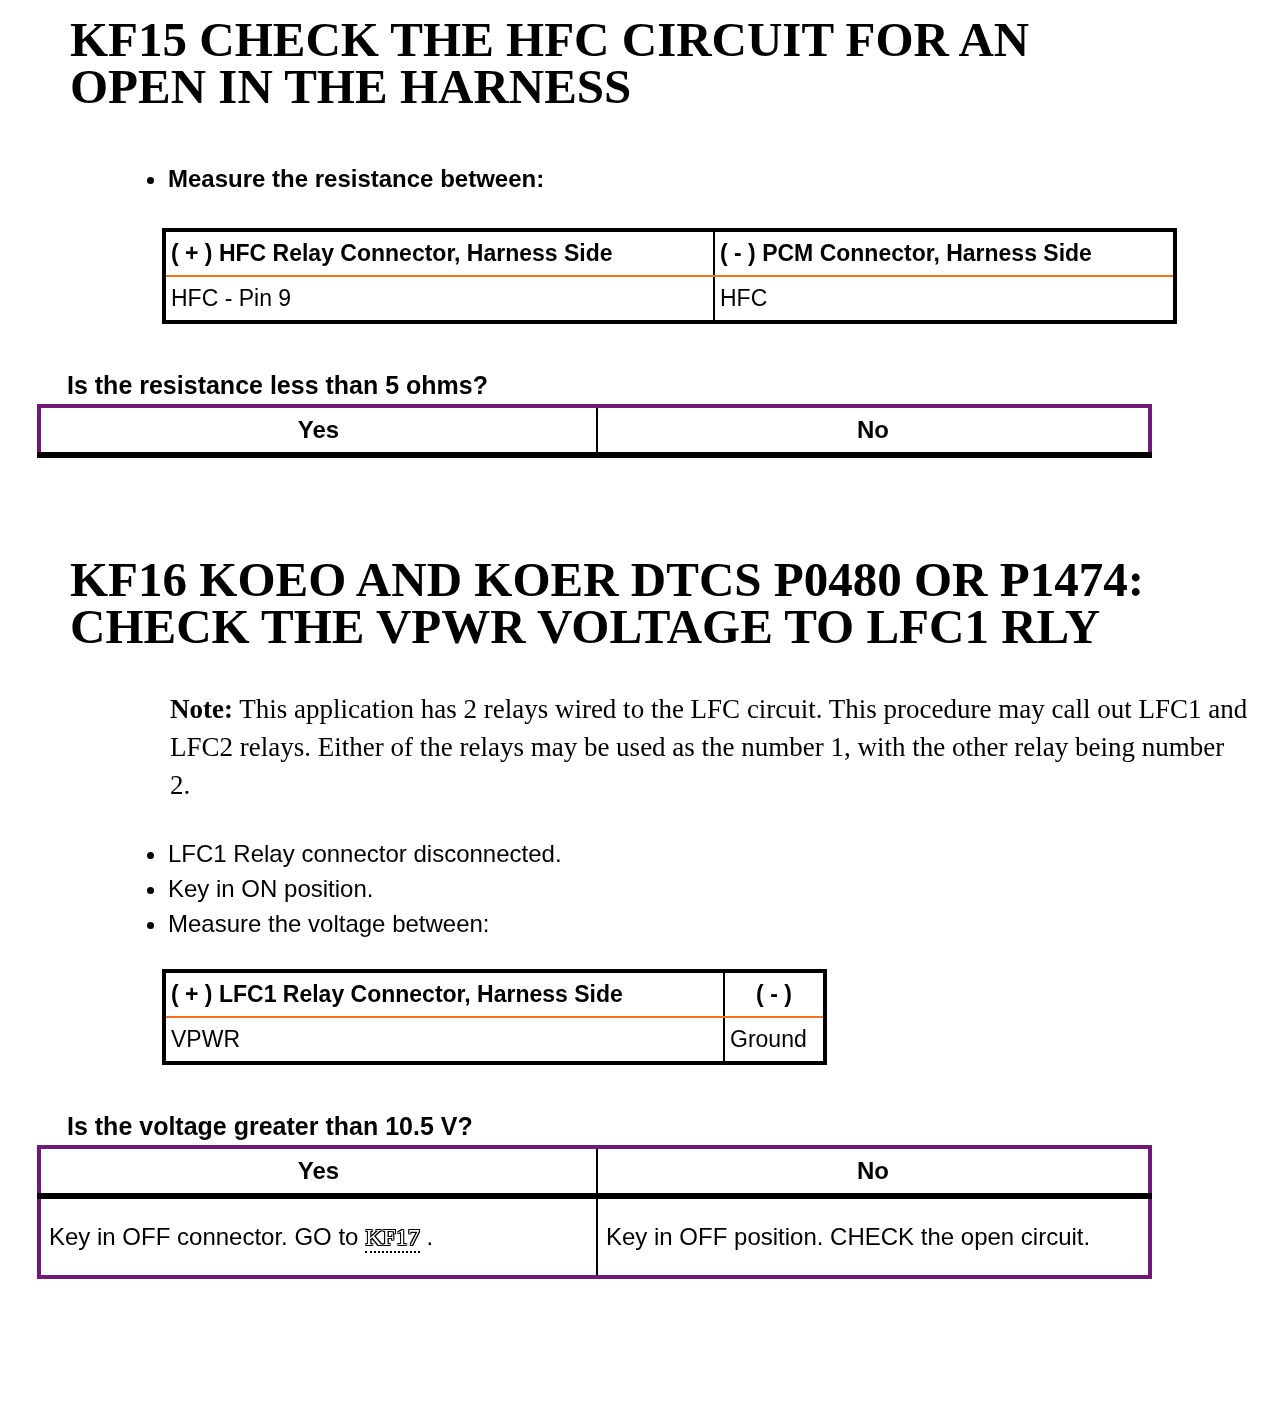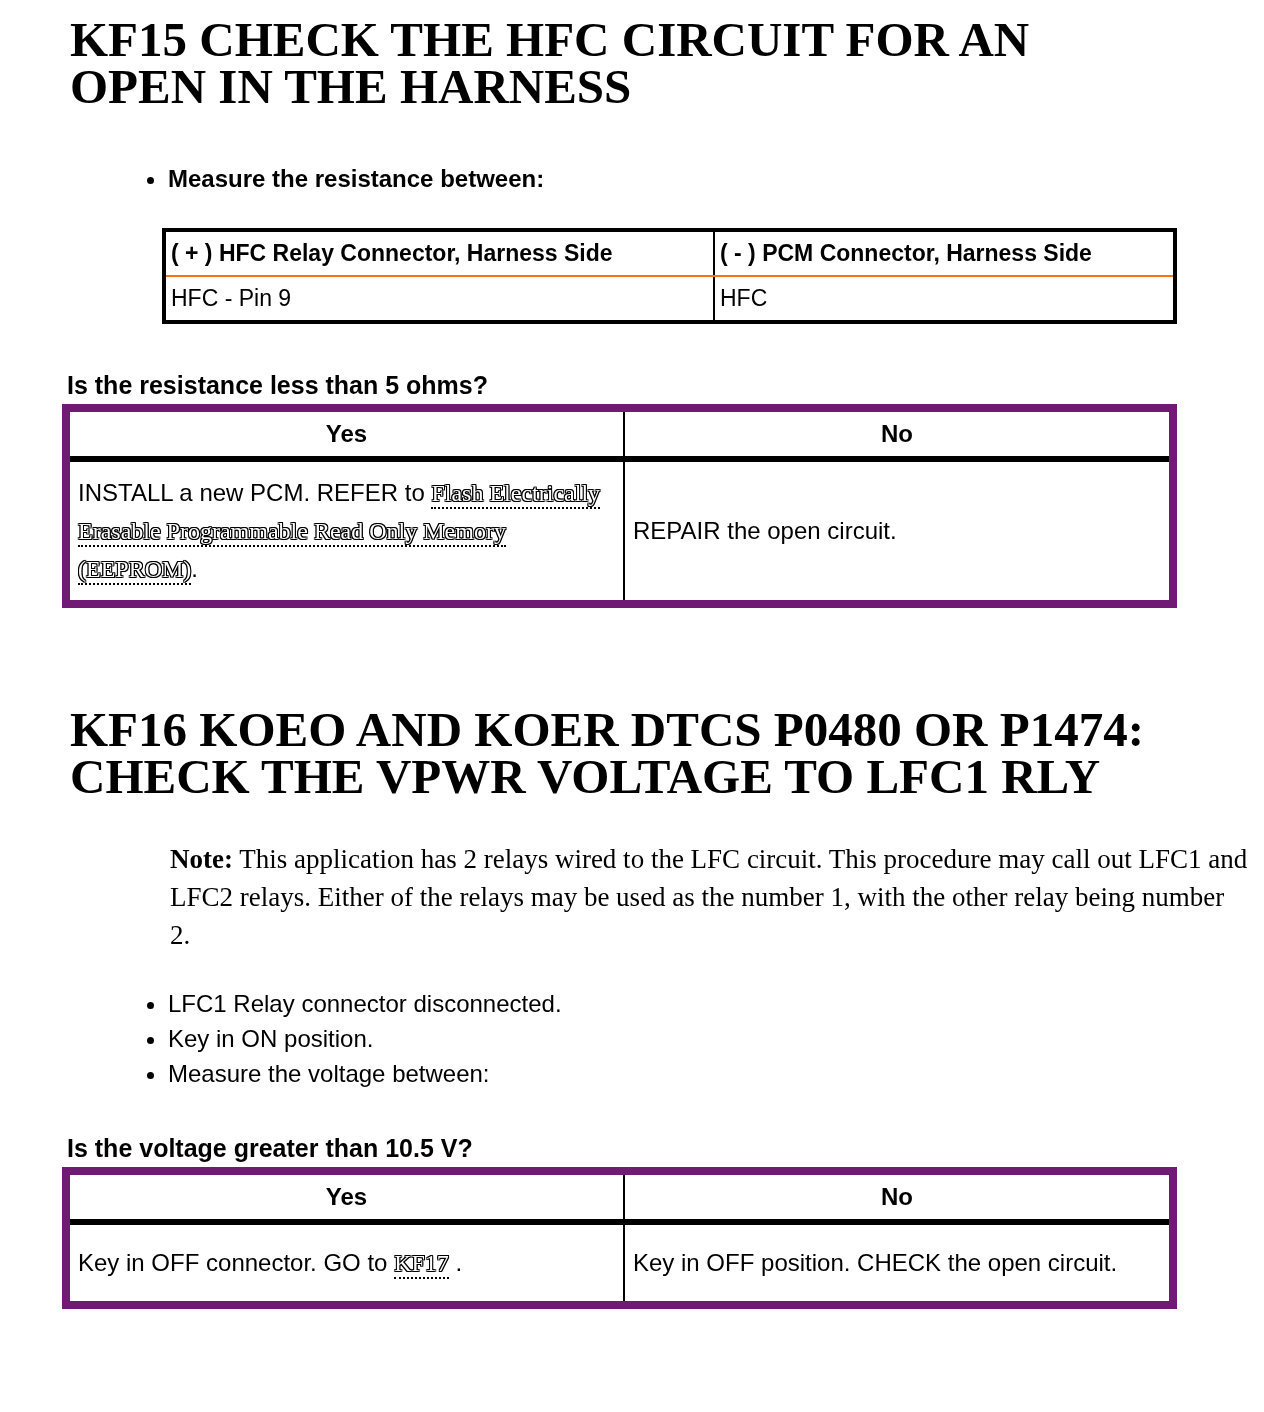--- a/index.html
+++ b/index.html
@@ -71,21 +71,21 @@
     text-align: left;
     padding: 8px 5px;
     white-space: nowrap;
     overflow: hidden;
   }
   .measure-table th { border-bottom: 2px solid #f97316; font-weight: bold; }
   #kf15-measure-table { width: 1015px; margin: 36px 0 0 125px; }
   #kf16-measure-table { width: 665px;  margin: 32px 0 0 125px; }
   th.center, td.center { text-align: center; }
 
-  .decision-table { border: 8px solid #701a75; width: 1115px; margin-left: 25px; }
+  .decision-table { border: 4px solid #701a75; width: 1115px; }
   .decision-table th {
     border: 2px solid #000;
     border-bottom: 6px solid #000;
     font-size: 24px;
     font-weight: bold;
     text-align: center;
     padding: 8px 5px;
   }
   .decision-table td {
     border: 2px solid #000;
@@ -143,41 +143,51 @@
   <table class="decision-table" id="kf15-decision-table">
     <colgroup>
         <col style="width:558px">
         <col>
       </colgroup>
     <tbody>
         <tr>
       <th>Yes</th>
       <th>No</th>
     </tr>
-    <tr>
-      <td>
-        <span>INSTALL a new PCM. REFER to </span><a class="doc-link">Flash Electrically Erasable Programmable Read Only Memory (EEPROM)</a><span>.</span>
-      </td>
-      <td>REPAIR the open circuit.</td>
-    </tr>
   </tbody>
     </table>
 
   <h1 class="section-title" id="kf16-title">KF16 KOEO AND KOER DTCS P0480 OR P1474: CHECK THE VPWR VOLTAGE TO LFC1 RLY</h1>
 
   <p class="note-para">
     <span class="note-label">Note:</span><span> This application has 2 relays wired to the LFC circuit. This procedure may call out LFC1 and LFC2 relays. Either of the relays may be used as the number 1, with the other relay being number 2.</span>
   </p>
 
   <ul class="bullets" id="kf16-bullets">
     <li>LFC1 Relay connector disconnected.</li>
     <li>Key in ON position.</li>
     <li>Measure the voltage between:</li>
   </ul>
 
+  <table class="measure-table" id="kf16-measure-table">
+    <colgroup>
+        <col style="width:560px">
+        <col>
+      </colgroup>
+    <tbody>
+        <tr>
+      <th>( + ) LFC1 Relay Connector, Harness Side</th>
+      <th class="center">( - )</th>
+    </tr>
+    <tr>
+      <td>VPWR</td>
+      <td>Ground</td>
+    </tr>
+  </tbody>
+    </table>
 
   <div class="question">Is the voltage greater than 10.5 V?</div>
 
   <table class="decision-table" id="kf16-decision-table">
     <colgroup>
         <col style="width:558px">
         <col>
       </colgroup>
     <tbody>
         <tr>

